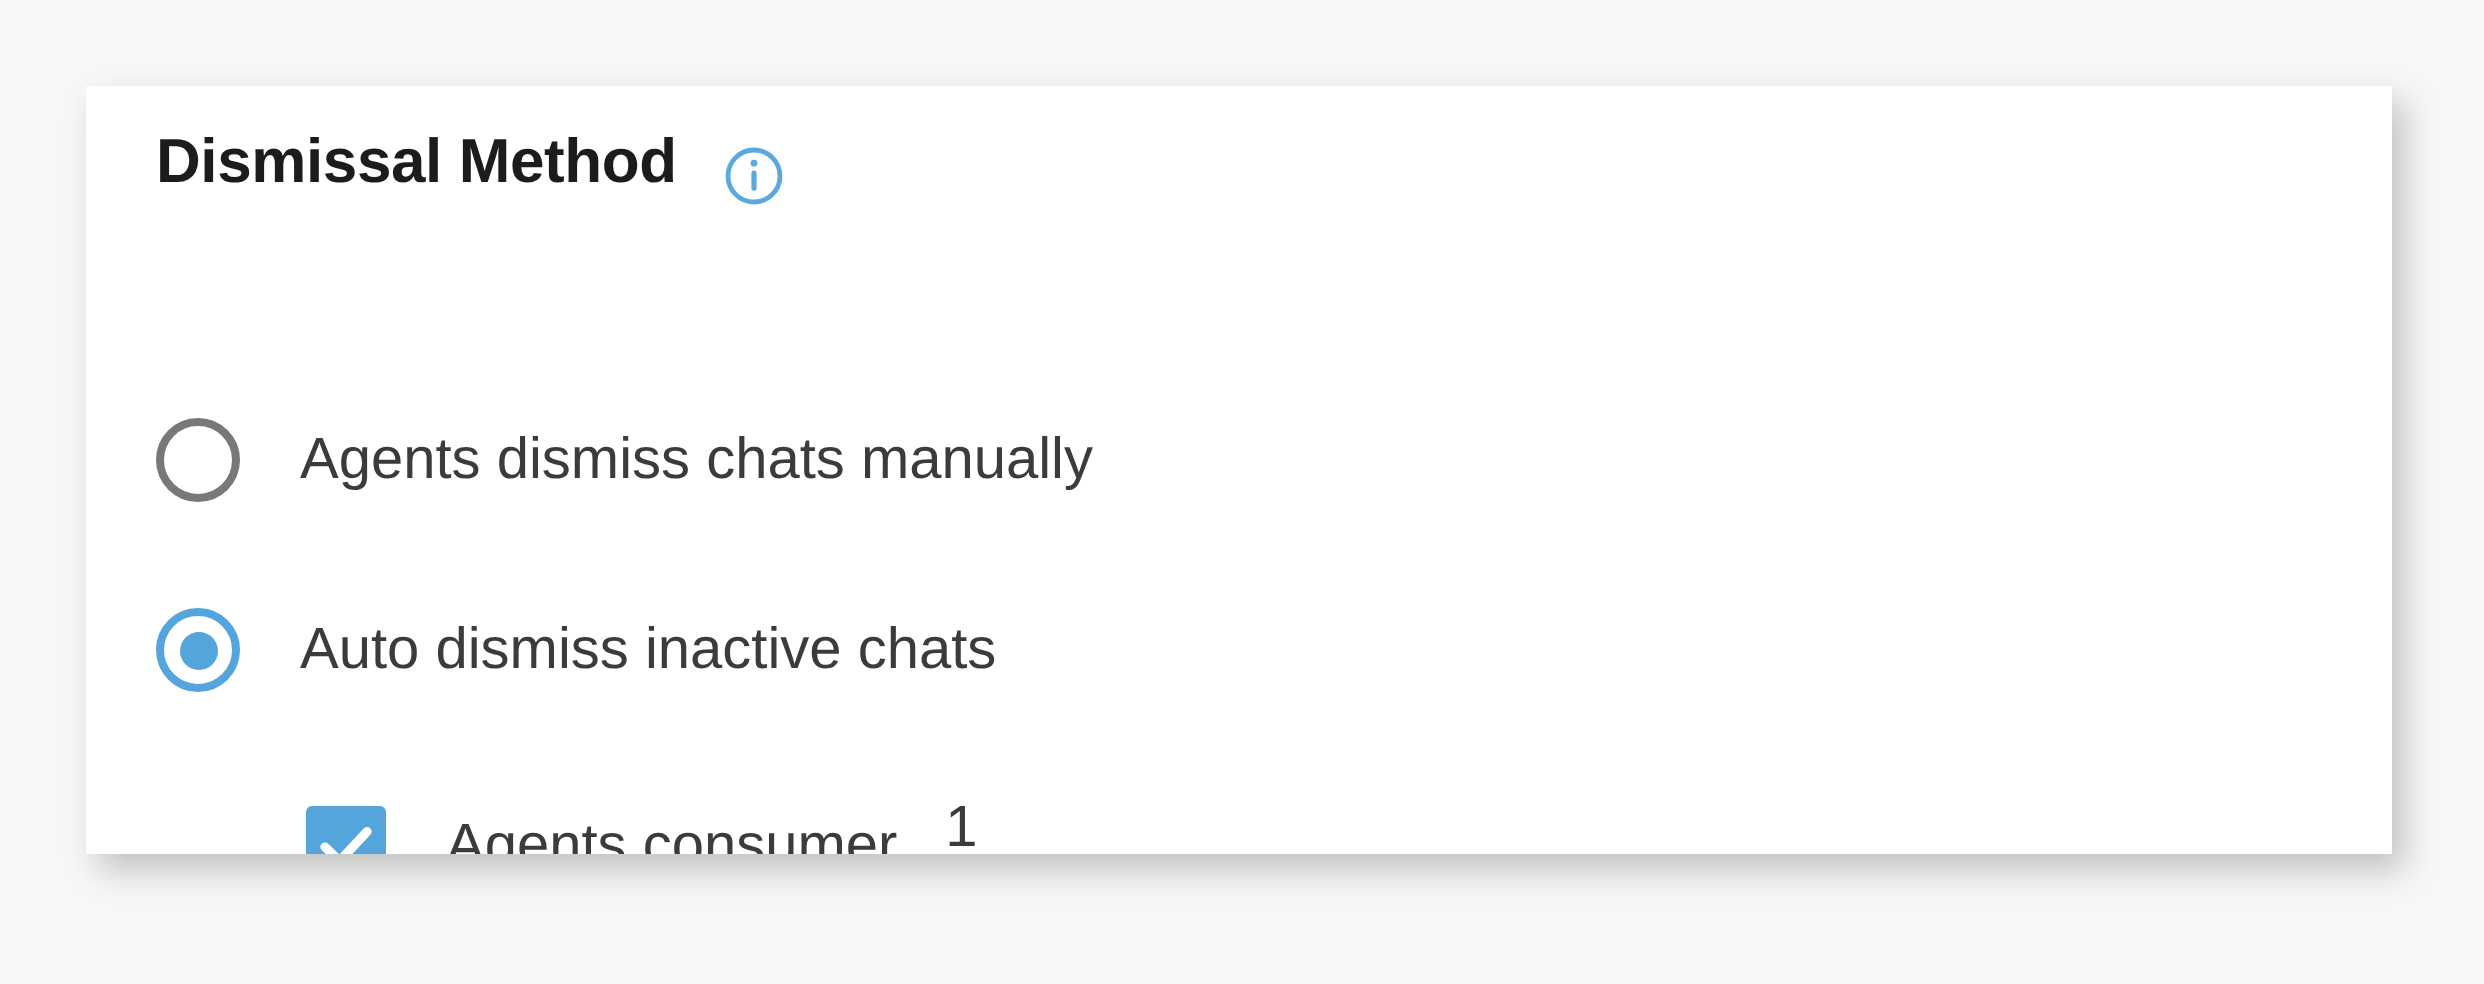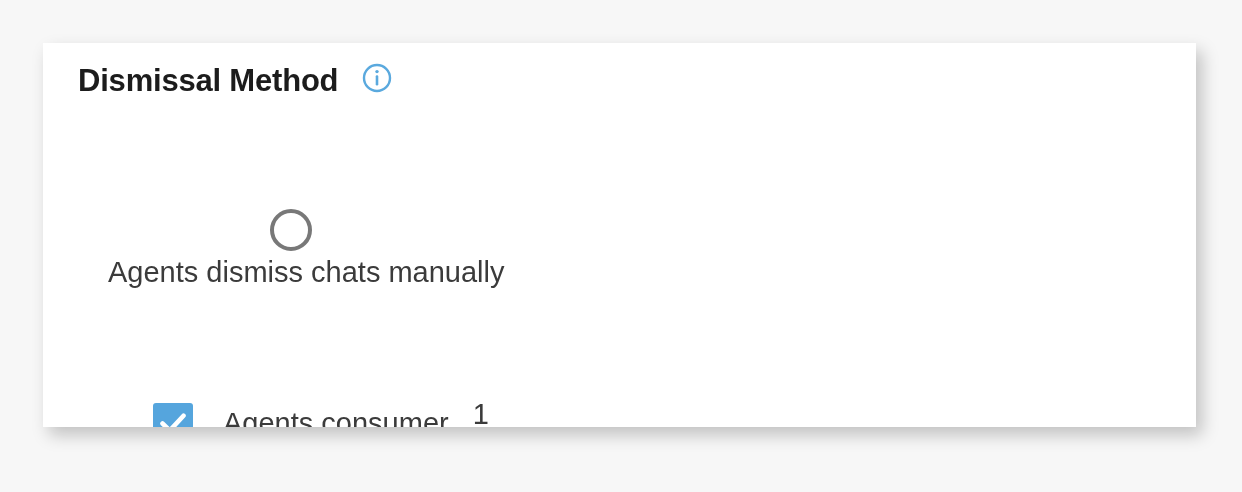--- a/index.html
+++ b/index.html
@@ -30,21 +30,21 @@
     box-shadow: 6px 8px 16px rgba(0,0,0,0.22);
     overflow: hidden;
   }
 
   
   .card-header {
     position: absolute;
     left: 35px;
     top: 18px;
     display: flex;
-    align-items: flex-start;
+    align-items: flex-end;
   }
   .card-title {
     font-size: 31px;
     font-weight: bold;
     color: #1c1c1c;
     letter-spacing: -0.2px;
     line-height: 40px;
     white-space: nowrap;
   }
   .info-icon {
@@ -56,21 +56,21 @@
     top: 2px;
   }
 
   
   .option-row {
     position: absolute;
     display: flex;
     align-items: center;
     left: 35px;
   }
-  .option-row.row-1 { top: 166px; flex-direction: column; }
+  .option-row.row-1 { top: 166px; }
   .option-row.row-2 { top: 261px; }
 
   .radio {
     width: 42px;
     height: 42px;
     flex: 0 0 42px;
     border-radius: 50%;
     box-sizing: border-box;
     position: relative;
   }
@@ -173,20 +173,24 @@
           <rect x="13.7" y="12.2" width="2.6" height="10.2" rx="1.2" fill="#5aa9de"></rect>
         </svg>
       </span>
     </div>
 
     <div class="option-row row-1">
       <span class="radio unchecked"></span>
       <span class="option-label">Agents dismiss chats manually</span>
     </div>
 
+    <div class="option-row row-2">
+      <span class="radio checked"></span>
+      <span class="option-label">Auto dismiss inactive chats</span>
+    </div>
 
     <div class="sub-row">
       <span class="checkbox">
         <svg width="40" height="40" viewBox="0 0 40 40" aria-hidden="true">
           <path d="M9.5 20.5 L16.8 27.5 L30.5 12.8" fill="none" stroke="#ffffff" stroke-width="4.6" stroke-linecap="round" stroke-linejoin="round"></path>
         </svg>
       </span>
       <span class="checkbox-label">Agents consumer</span>
       <input class="minutes-field" type="text" value="1" style="">
     </div>

